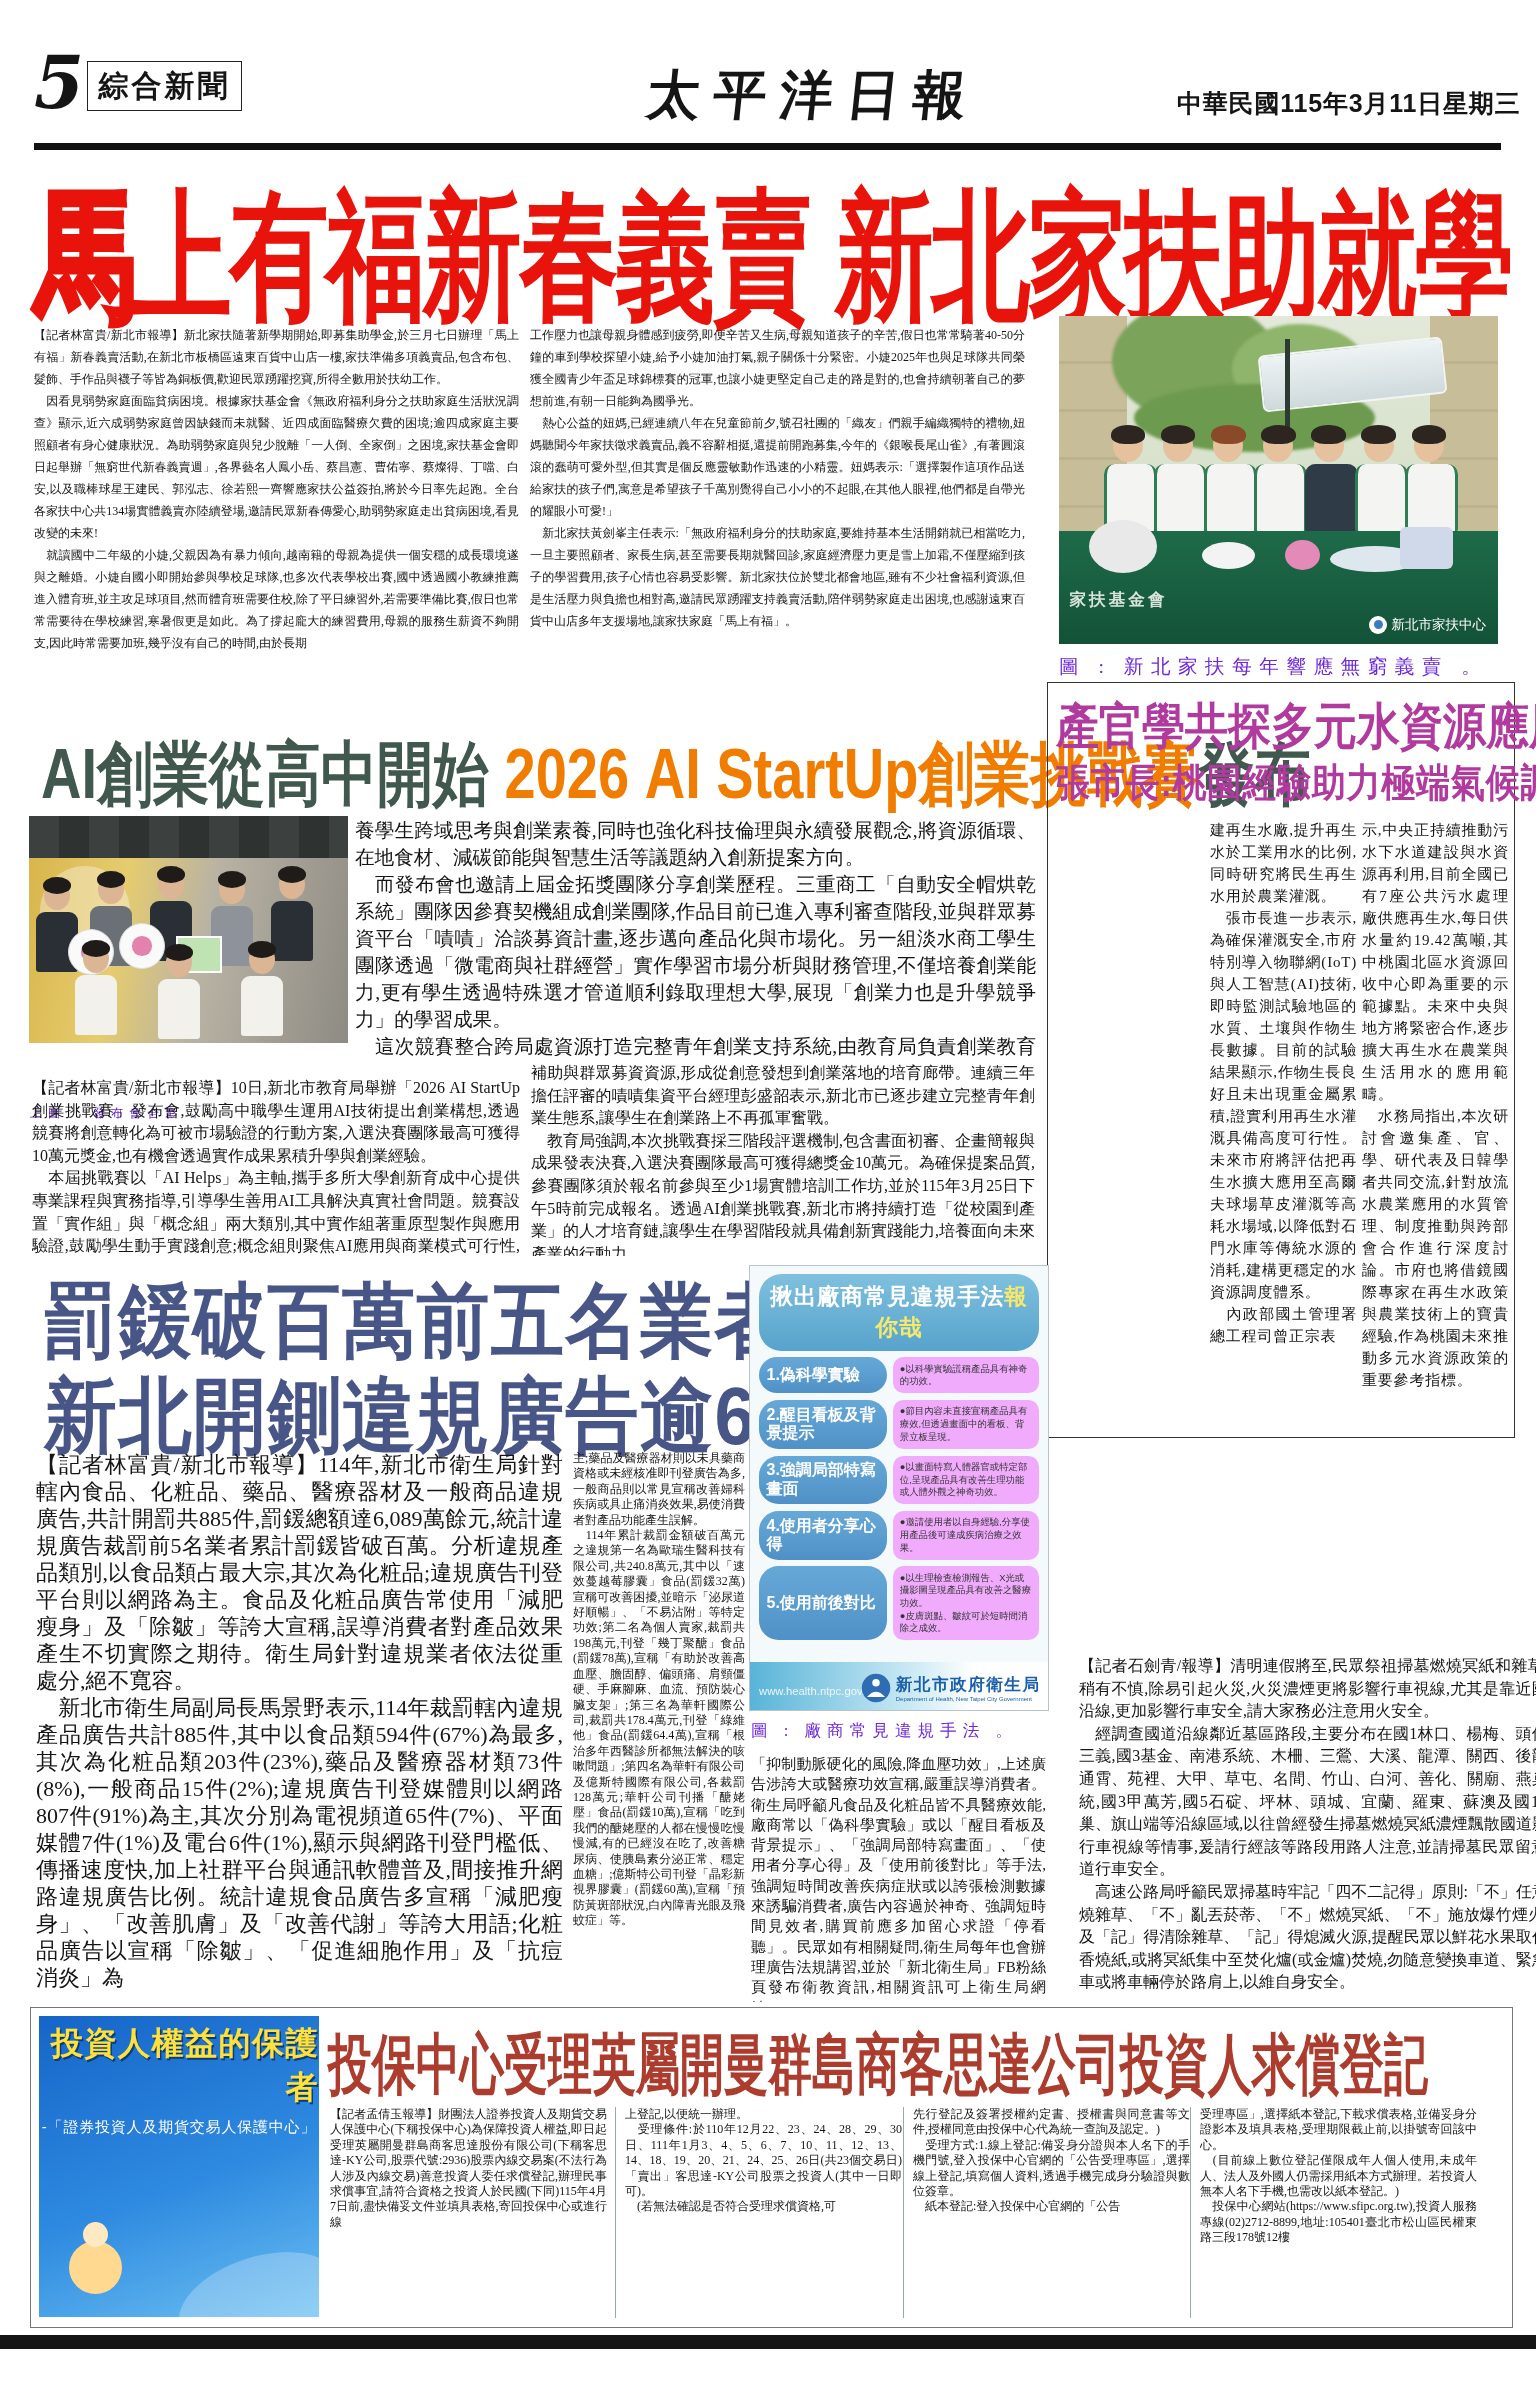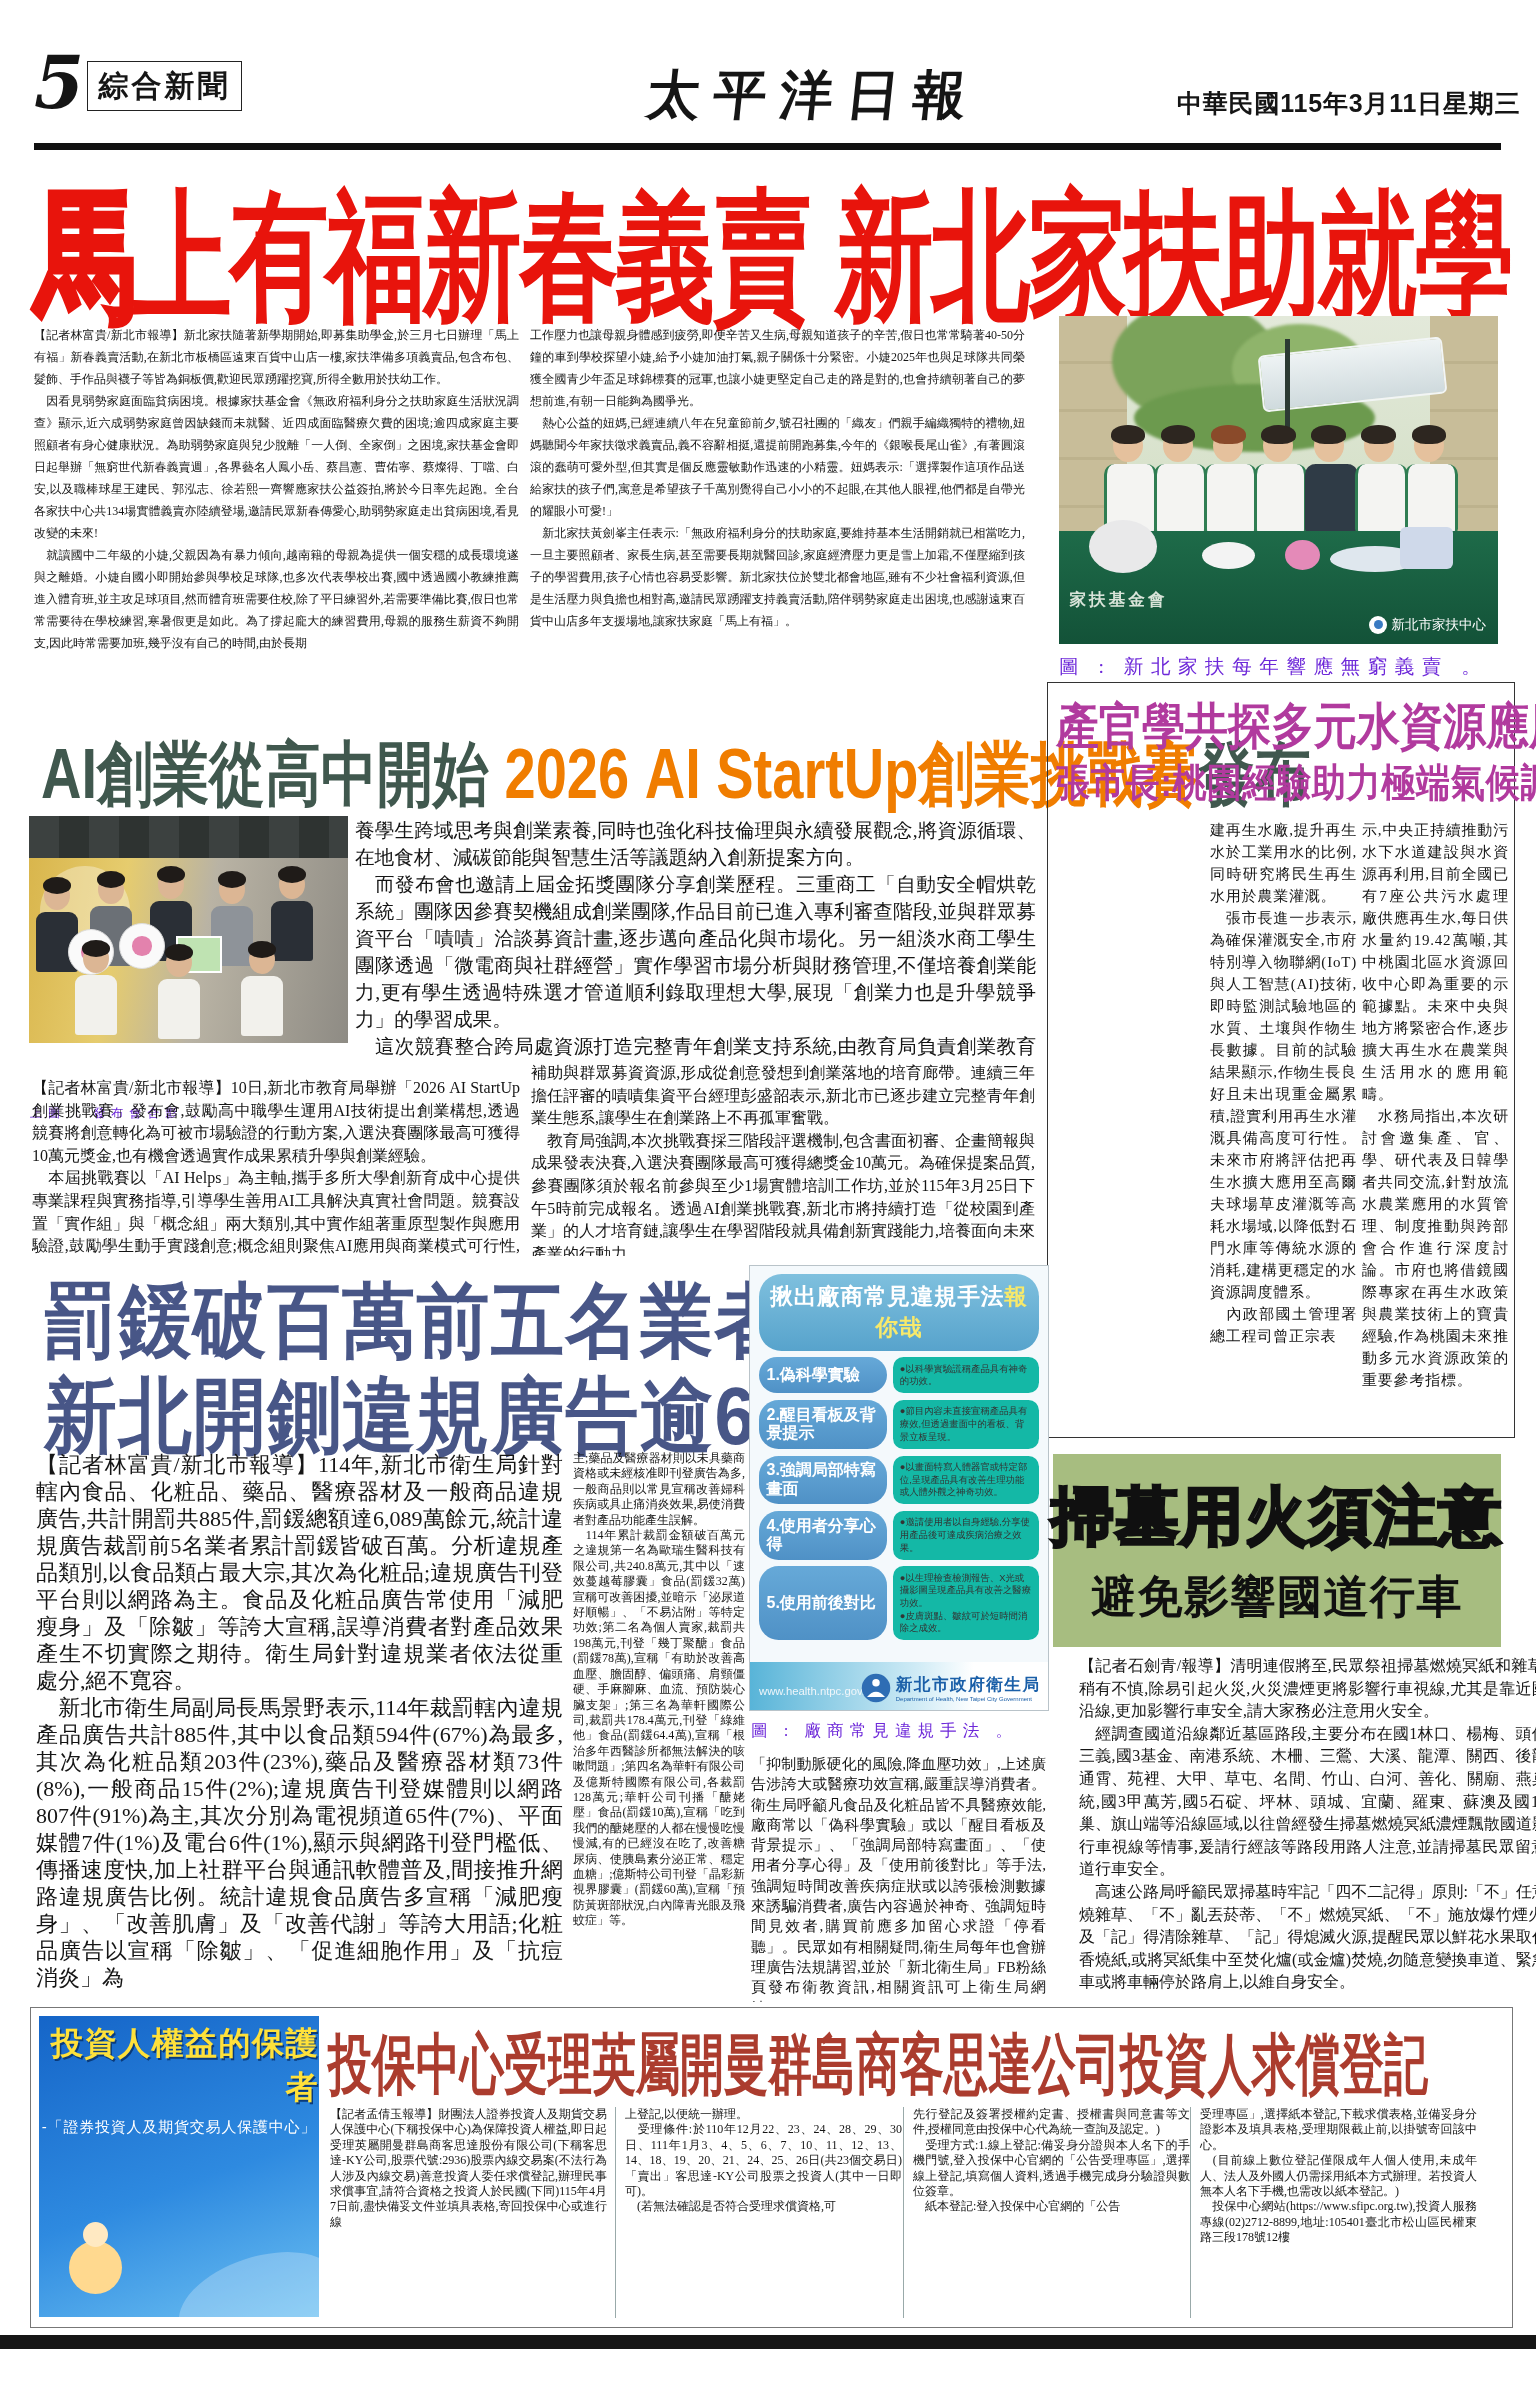--- a/index.html
+++ b/index.html
@@ -68,21 +68,21 @@
   .fan::after{content:"";position:absolute;left:12px;top:12px;width:19.6px;height:19.6px;border-radius:50%;background:#d94f8c;opacity:.7;}
   
   .info{background:#f4f9fc;border:0.8px solid #b9c3c9;overflow:hidden;}
   .info-head{margin:7.5px 9px 4.5px;background:linear-gradient(#7fc0de,#57a3cc);border-radius:22.6px;color:#fff;
              font-family:"Liberation Sans",sans-serif;font-weight:800;font-size:22.6px;text-align:center;padding:7.5px 0;letter-spacing:0.8px;}
   .info-head .yel{color:#f7e96b;}
   .info-row{display:flex;align-items:stretch;margin:6.8px 9px;}
   .info-pill{flex:0 0 113px;background:linear-gradient(#66a9d8,#4f91c6);border-radius:19.6px;color:#fff;
              font-family:"Liberation Sans",sans-serif;font-weight:800;font-size:16px;display:flex;align-items:center;
              padding:4.5px 7.5px;line-height:1.15;}
-  .info-desc{flex:1;background:#14b8a6;border-radius:10.5px;margin-left:6px;color:#333;
+  .info-desc{flex:1;background:#f0abfc;border-radius:10.5px;margin-left:6px;color:#333;
              font-family:"Liberation Sans",sans-serif;font-size:9.4px;line-height:1.35;padding:5.3px 6.8px;white-space:pre-wrap;display:flex;align-items:center;}
   .info-foot{position:absolute;left:0;right:0;bottom:0;height:48px;background:linear-gradient(90deg,#58b4d8,#cdeaf5 55%,#ffffff 75%);}
   .info-url{position:absolute;left:9px;bottom:13.5px;color:#eef;font-family:"Liberation Sans",sans-serif;font-size:11.3px;color:#f0f6fa;}
   .info-org{position:absolute;right:7.5px;bottom:7.5px;display:flex;align-items:center;gap:4.5px;}
   .info-org-txt{color:#1a5fa8;font-weight:800;font-family:"Liberation Sans",sans-serif;font-size:16.6px;letter-spacing:1.5px;}
   .info-org-en{display:block;font-size:6px;color:#1a5fa8;font-weight:400;letter-spacing:0;}
   
   .s4box{border:1.5px solid #333;}
   .greenbox{background:#a7bd80;display:flex;flex-direction:column;align-items:center;justify-content:center;gap:7.5px;}
   .btmbox{border:1.5px solid #777;}
@@ -297,24 +297,20 @@
     </div>
   </div>
   <div class="abs caption" style="left:751px;top:1720px;font-size:16.6px;letter-spacing:6px;">圖 : 廠商常見違規手法 。</div>
 
   <div class="abs nb s3c1" style="left:36px;top:1451px;">【記者林富貴/新北市報導】114年,新北市衛生局針對轄內食品、化粧品、藥品、醫療器材及一般商品違規廣告,共計開罰共885件,罰鍰總額達6,089萬餘元,統計違規廣告裁罰前5名業者累計罰鍰皆破百萬。分析違規產品類別,以食品類占最大宗,其次為化粧品;違規廣告刊登平台則以網路為主。食品及化粧品廣告常使用「減肥瘦身」及「除皺」等誇大宣稱,誤導消費者對產品效果產生不切實際之期待。衛生局針對違規業者依法從重處分,絕不寬容。
 　新北市衛生局副局長馬景野表示,114年裁罰轄內違規產品廣告共計885件,其中以食品類594件(67%)為最多,其次為化粧品類203件(23%),藥品及醫療器材類73件(8%),一般商品15件(2%);違規廣告刊登媒體則以網路807件(91%)為主,其次分別為電視頻道65件(7%)、平面媒體7件(1%)及電台6件(1%),顯示與網路刊登門檻低、傳播速度快,加上社群平台與通訊軟體普及,間接推升網路違規廣告比例。統計違規食品廣告多宣稱「減肥瘦身」、「改善肌膚」及「改善代謝」等誇大用語;化粧品廣告以宣稱「除皺」、「促進細胞作用」及「抗痘消炎」為</div>
   <div class="abs nb s3c2" style="left:573px;top:1451px;">主;藥品及醫療器材則以未具藥商資格或未經核准即刊登廣告為多,一般商品則以常見宣稱改善婦科疾病或具止痛消炎效果,易使消費者對產品功能產生誤解。
 　114年累計裁罰金額破百萬元之違規第一名為歐瑞生醫科技有限公司,共240.8萬元,其中以「速效蔓越莓膠囊」食品(罰鍰32萬)宣稱可改善困擾,並暗示「泌尿道好順暢」、「不易沾附」等特定功效;第二名為個人賣家,裁罰共198萬元,刊登「幾丁聚醣」食品(罰鍰78萬),宣稱「有助於改善高血壓、膽固醇、偏頭痛、肩頸僵硬、手麻腳麻、血流、預防裝心臟支架」;第三名為華軒國際公司,裁罰共178.4萬元,刊登「綠維他」食品(罰鍰64.4萬),宣稱「根治多年西醫診所都無法解決的咳嗽問題」;第四名為華軒有限公司及億斯特國際有限公司,各裁罰128萬元;華軒公司刊播「醣姥壓」食品(罰鍰10萬),宣稱「吃到我們的醣姥壓的人都在慢慢吃慢慢減,有的已經沒在吃了,改善糖尿病、使胰島素分泌正常、穩定血糖」;億斯特公司刊登「晶彩新視界膠囊」(罰鍰60萬),宣稱「預防黃斑部狀況,白內障青光眼及飛蚊症」等。</div>
   <div class="abs nb s3c3" style="left:751px;top:1754px;">「抑制動脈硬化的風險,降血壓功效」,上述廣告涉誇大或醫療功效宣稱,嚴重誤導消費者。衛生局呼籲凡食品及化粧品皆不具醫療效能,廠商常以「偽科學實驗」或以「醒目看板及背景提示」、「強調局部特寫畫面」、「使用者分享心得」及「使用前後對比」等手法,強調短時間改善疾病症狀或以誇張檢測數據來誘騙消費者,廣告內容過於神奇、強調短時間見效者,購買前應多加留心求證「停看聽」。民眾如有相關疑問,衛生局每年也會辦理廣告法規講習,並於「新北衛生局」FB粉絲頁發布衛教資訊,相關資訊可上衛生局網站:https://www.health.nfpc.gov.tw/basic/?node=19371查詢。</div>
 
-  <div class="abs greenbox" style="left:1053px;top:1454px;width:448px;height:193px;">
-    <div class="hl5a">掃墓用火須注意</div>
-    <div class="hl5b">避免影響國道行車</div>
-  </div>
   <div class="abs nb s5body" style="left:1049px;top:1655px;">【記者石劍青/報導】清明連假將至,民眾祭祖掃墓燃燒冥紙和雜草,倘稍有不慎,除易引起火災,火災濃煙更將影響行車視線,尤其是靠近國道沿線,更加影響行車安全,請大家務必注意用火安全。
 　經調查國道沿線鄰近墓區路段,主要分布在國1林口、楊梅、頭份、三義,國3基金、南港系統、木柵、三鶯、大溪、龍潭、關西、後龍、通霄、苑裡、大甲、草屯、名間、竹山、白河、善化、關廟、燕巢系統,國3甲萬芳,國5石碇、坪林、頭城、宜蘭、羅東、蘇澳及國10燕巢、旗山端等沿線區域,以往曾經發生掃墓燃燒冥紙濃煙飄散國道影響行車視線等情事,爰請行經該等路段用路人注意,並請掃墓民眾留意國道行車安全。
 　高速公路局呼籲民眾掃墓時牢記「四不二記得」原則:「不」任意焚燒雜草、「不」亂丟菸蒂、「不」燃燒冥紙、「不」施放爆竹煙火,以及「記」得清除雜草、「記」得熄滅火源,提醒民眾以鮮花水果取代焚香燒紙,或將冥紙集中至焚化爐(或金爐)焚燒,勿隨意變換車道、緊急煞車或將車輛停於路肩上,以維自身安全。</div>
 
   <div class="abs btmbox" style="left:30px;top:2007px;width:1481px;height:319px;"></div>
 
   <div class="abs advert" style="left:39px;top:2016px;width:280px;height:301px;">
     <div class="ad-swoosh"></div>
     <div class="ad-title">投資人權益的保護者</div>
     <div class="ad-sub">-「證券投資人及期貨交易人保護中心」</div>

